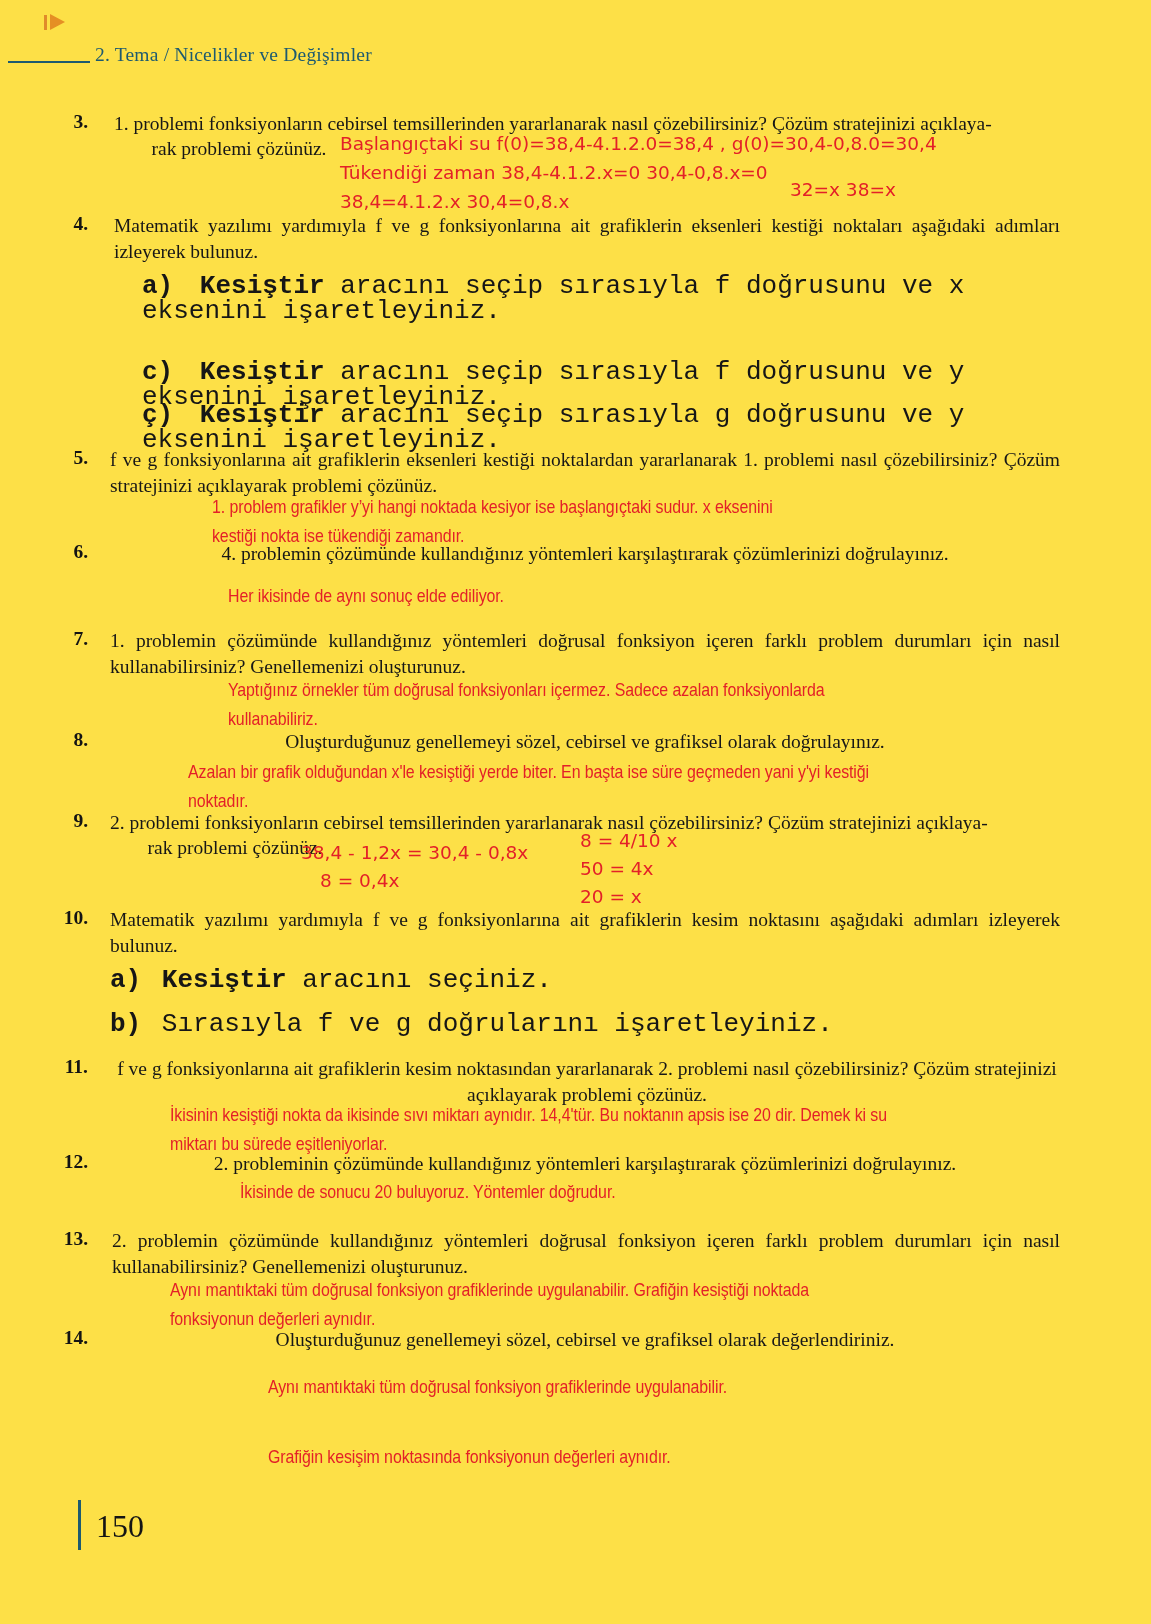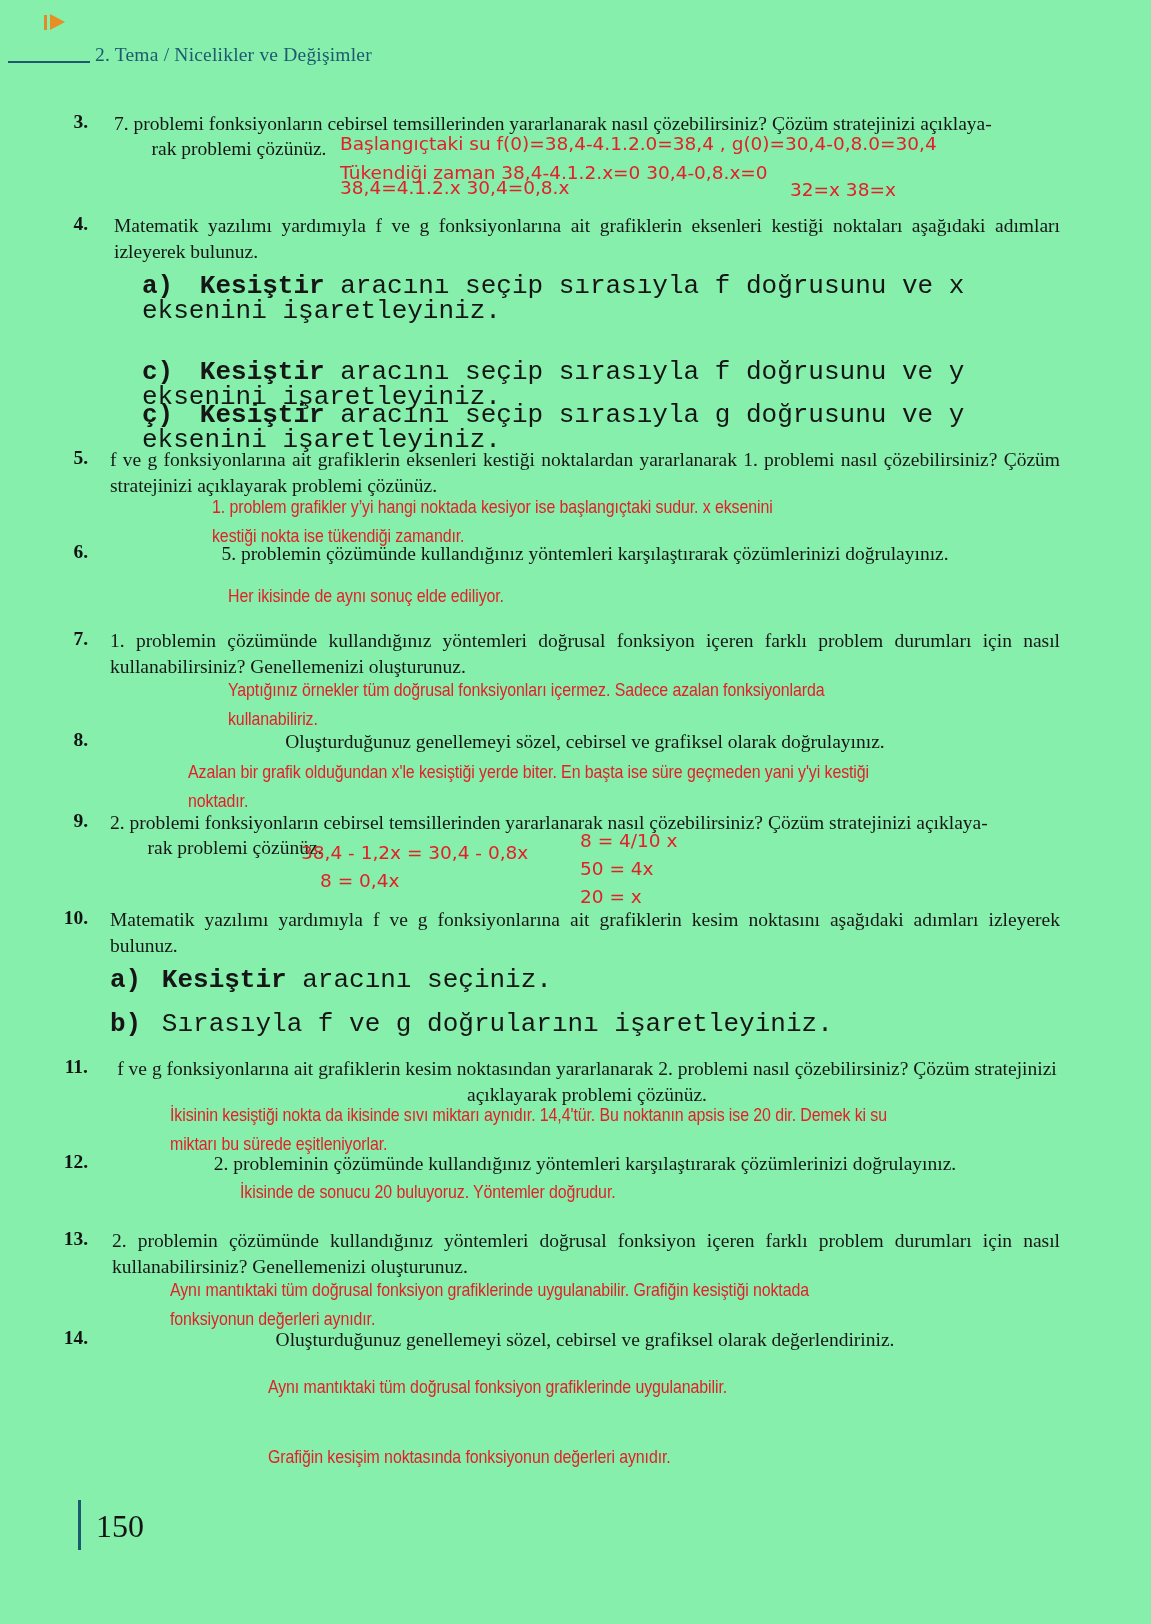--- a/index.html
+++ b/index.html
@@ -8,21 +8,21 @@
     background: #ffffff;
   }
   body {
     font-family: "Liberation Serif", serif;
     color: #161616;
   }
   .page {
     position: relative;
     width: 1151px;
     height: 1624px;
-    background: #86efac;
+    background: #fde047;
     overflow: hidden;
     box-sizing: border-box;
   }
 
   
   .header {
     position: absolute;
     top: 44px;
     left: 0;
     width: 1151px;
@@ -149,26 +149,26 @@
   <div class="header">
     <div class="header-rule"></div>
     <div class="header-title">2. Tema / Nicelikler ve Değişimler</div>
   </div>
 
   <div class="arrow-bullet">
     <div class="bar"></div>
     <div class="tri"></div>
   </div>
   <div class="num" style="left:62px; top:111px; width:26px;">3.</div>
-  <div class="qtext" style="position:absolute; left:114px; top:111px; width:945px;">7. problemi fonksiyonların cebirsel temsillerinden yararlanarak nasıl çözebilirsiniz? Çözüm stratejinizi açıklaya-</div>
+  <div class="qtext" style="position:absolute; left:114px; top:111px; width:945px;">1. problemi fonksiyonların cebirsel temsillerinden yararlanarak nasıl çözebilirsiniz? Çözüm stratejinizi açıklaya-</div>
   <div class="qtext nojust" style="position:absolute; left:114px; top:136px; width:250px;">rak problemi çözünüz.</div>
 
   <div class="ann plain" style="left:340px; top:129px;">Başlangıçtaki su f(0)=38,4-4.1.2.0=38,4 , g(0)=30,4-0,8.0=30,4</div>
   <div class="ann plain" style="left:340px; top:158px;">Tükendiği zaman 38,4-4.1.2.x=0 30,4-0,8.x=0</div>
-  <div class="ann plain" style="left:340px; top:173px;">38,4=4.1.2.x 30,4=0,8.x</div>
+  <div class="ann plain" style="left:340px; top:187px;">38,4=4.1.2.x 30,4=0,8.x</div>
   <div class="ann plain" style="left:790px; top:175px;">32=x 38=x</div>
 
   <div class="num" style="left:62px; top:213px; width:26px;">4.</div>
   <div class="qtext" style="position:absolute; left:114px; top:213px; width:946px;">Matematik yazılımı yardımıyla f ve g fonksiyonlarına ait grafiklerin eksenleri kestiği noktaları aşağıdaki adımları izleyerek bulunuz.</div>
 
   <div class="sub" style="position:absolute; left:142px; top:274px; width:900px;">
     <span style="font-weight:bold;">a)</span>
     <span style="display:inline-block;width:11px;"></span><b>Kesiştir</b><span> aracını seçip sırasıyla f doğrusunu ve x eksenini işaretleyiniz.</span>
   </div>
   <div class="sub" style="position:absolute; left:142px; top:360px; width:900px;">
@@ -180,21 +180,21 @@
     <span style="display:inline-block;width:11px;"></span><b>Kesiştir</b><span> aracını seçip sırasıyla g doğrusunu ve y eksenini işaretleyiniz.</span>
   </div>
 
   <div class="num" style="left:62px; top:447px; width:26px;">5.</div>
   <div class="qtext" style="position:absolute; left:110px; top:447px; width:950px;">f ve g fonksiyonlarına ait grafiklerin eksenleri kestiği noktalardan yararlanarak 1. problemi nasıl çözebilirsiniz? Çözüm stratejinizi açıklayarak problemi çözünüz.</div>
 
   <div class="ann cond" style="left:212px; top:492px;">1. problem grafikler y’yi hangi noktada kesiyor ise başlangıçtaki sudur. x eksenini</div>
   <div class="ann cond" style="left:212px; top:521px;">kestiği nokta ise tükendiği zamandır.</div>
 
   <div class="num" style="left:62px; top:541px; width:26px;">6.</div>
-  <div class="qtext nojust" style="position:absolute; left:110px; top:541px; width:950px;">5. problemin çözümünde kullandığınız yöntemleri karşılaştırarak çözümlerinizi doğrulayınız.</div>
+  <div class="qtext nojust" style="position:absolute; left:110px; top:541px; width:950px;">4. problemin çözümünde kullandığınız yöntemleri karşılaştırarak çözümlerinizi doğrulayınız.</div>
 
   <div class="ann cond" style="left:228px; top:581px;">Her ikisinde de aynı sonuç elde ediliyor.</div>
 
   <div class="num" style="left:62px; top:628px; width:26px;">7.</div>
   <div class="qtext" style="position:absolute; left:110px; top:628px; width:950px;">1. problemin çözümünde kullandığınız yöntemleri doğrusal fonksiyon içeren farklı problem durumları için nasıl kullanabilirsiniz? Genellemenizi oluşturunuz.</div>
 
   <div class="ann cond" style="left:228px; top:675px;">Yaptığınız örnekler tüm doğrusal fonksiyonları içermez. Sadece azalan fonksiyonlarda</div>
   <div class="ann cond" style="left:228px; top:704px;">kullanabiliriz.</div>
 
   <div class="num" style="left:62px; top:729px; width:26px;">8.</div>

